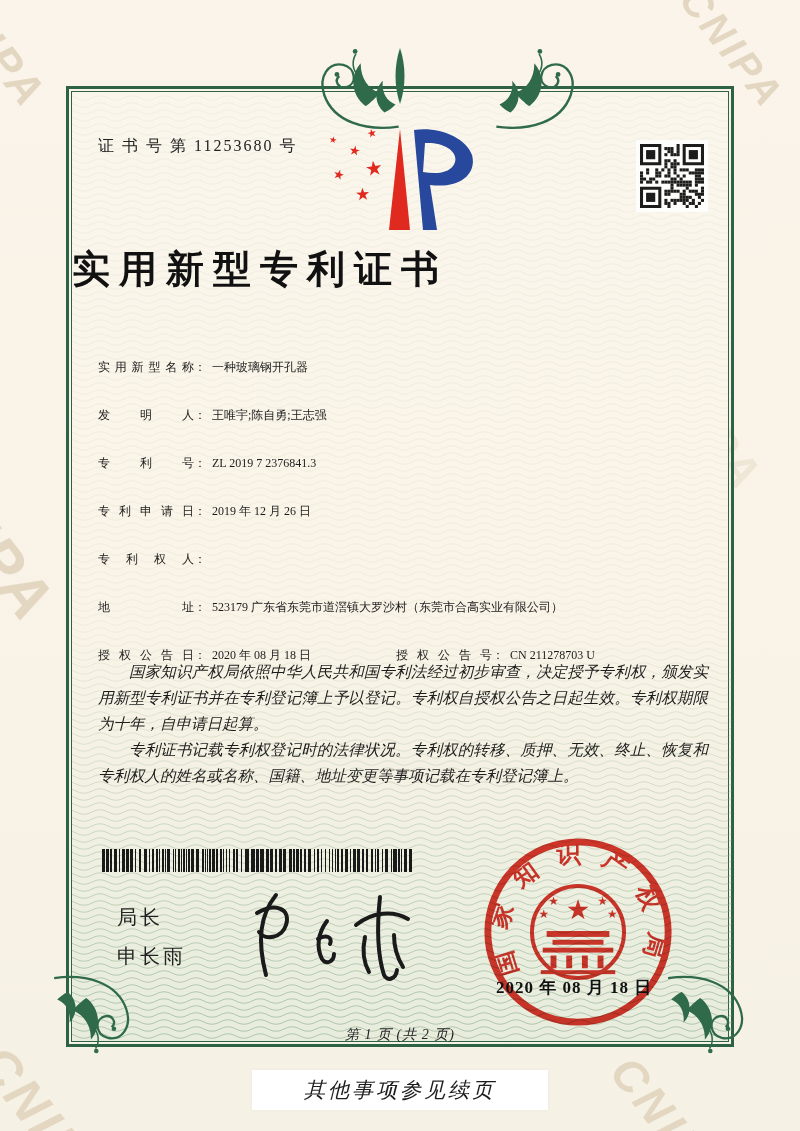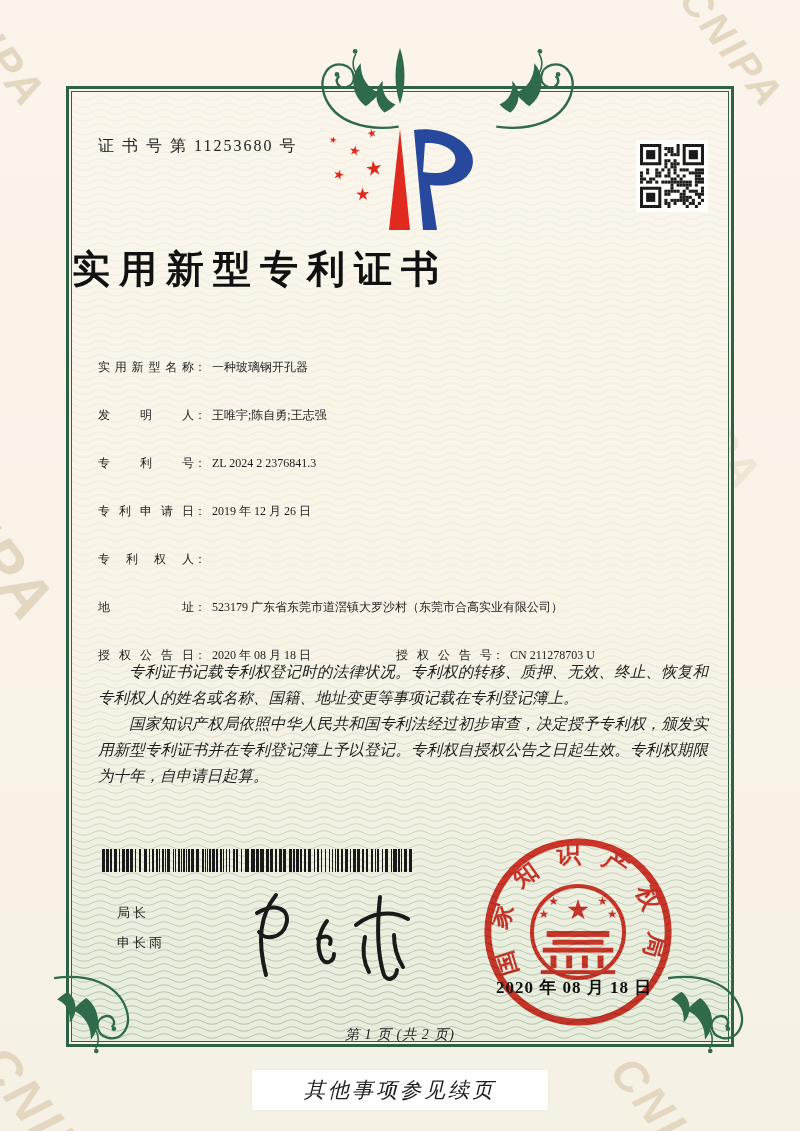--- a/index.html
+++ b/index.html
@@ -47,21 +47,21 @@
 
   
   .paras { position:absolute; left:26px; top:567px; width:610px; font-size:15.5px;
            line-height:26px; color:#1d1d1d; font-style:italic; text-align:justify; }
   .paras p { text-indent:2em; }
 
   
   #barcode { position:absolute; left:30px; top:757px; }
   #barcode rect { fill:#191919; }
   .signer { position:absolute; left:45px; top:812px; font-family:"Liberation Sans","DejaVu Sans",sans-serif;
-            font-size:13px; letter-spacing:3px; color:#222; }
+            font-size:20px; letter-spacing:3px; color:#222; }
   .signer div { margin-bottom:12px; }
   .signature { position:absolute; left:158px; top:793px; }
   .signature path { fill:none; stroke:#1a1a1a; stroke-width:4; stroke-linecap:round; }
 
   .seal { position:absolute; left:408px; top:742px; width:196px; height:196px; opacity:.93;
           mix-blend-mode:multiply; }
   .seal-date { position:absolute; left:392px; top:884px; width:220px; text-align:center;
                font-size:17px; font-weight:bold; letter-spacing:1px; color:#111; }
 
   .page-footer { position:absolute; left:0; right:0; top:934px; text-align:center;
@@ -394,21 +394,21 @@
             <span class="val">一种玻璃钢开孔器</span>
           </div>
           <div class="frow">
             <span class="lbl">发明人</span>
               <span class="colon">：</span>
             <span class="val">王唯宇;陈自勇;王志强</span>
           </div>
           <div class="frow">
             <span class="lbl">专利号</span>
               <span class="colon">：</span>
-            <span class="val">ZL 2024 2 2376841.3</span>
+            <span class="val">ZL 2019 7 2376841.3</span>
           </div>
           <div class="frow">
             <span class="lbl">专利申请日</span>
               <span class="colon">：</span>
             <span class="val">2019 年 12 月 26 日</span>
           </div>
           <div class="frow">
             <span class="lbl">专利权人</span>
               <span class="colon">：</span>
           </div>
@@ -425,22 +425,22 @@
             </span>
             <span class="g2">
               <span class="lbl">授权公告号</span>
                 <span class="colon">：</span>
               <span class="val">CN 211278703 U</span>
             </span>
           </div>
         </div>
 
         <div class="paras">
+          <p>国家知识产权局依照中华人民共和国专利法经过初步审查，决定授予专利权，颁发实用新型专利证书并在专利登记簿上予以登记。专利权自授权公告之日起生效。专利权期限为十年，自申请日起算。</p>
           <p>专利证书记载专利权登记时的法律状况。专利权的转移、质押、无效、终止、恢复和专利权人的姓名或名称、国籍、地址变更等事项记载在专利登记簿上。</p>
-          <p>国家知识产权局依照中华人民共和国专利法经过初步审查，决定授予专利权，颁发实用新型专利证书并在专利登记簿上予以登记。专利权自授权公告之日起生效。专利权期限为十年，自申请日起算。</p>
         </div>
 
         <svg id="barcode" width="315" height="23" viewBox="0 0 315 23">
             <rect x="0" y="0" width="3" height="23"></rect>
             <rect x="4" y="0" width="3" height="23"></rect>
             <rect x="8" y="0" width="2" height="23"></rect>
             <rect x="12" y="0" width="3" height="23"></rect>
             <rect x="17" y="0" width="1" height="23"></rect>
             <rect x="20" y="0" width="3" height="23"></rect>
             <rect x="24" y="0" width="3" height="23"></rect>

